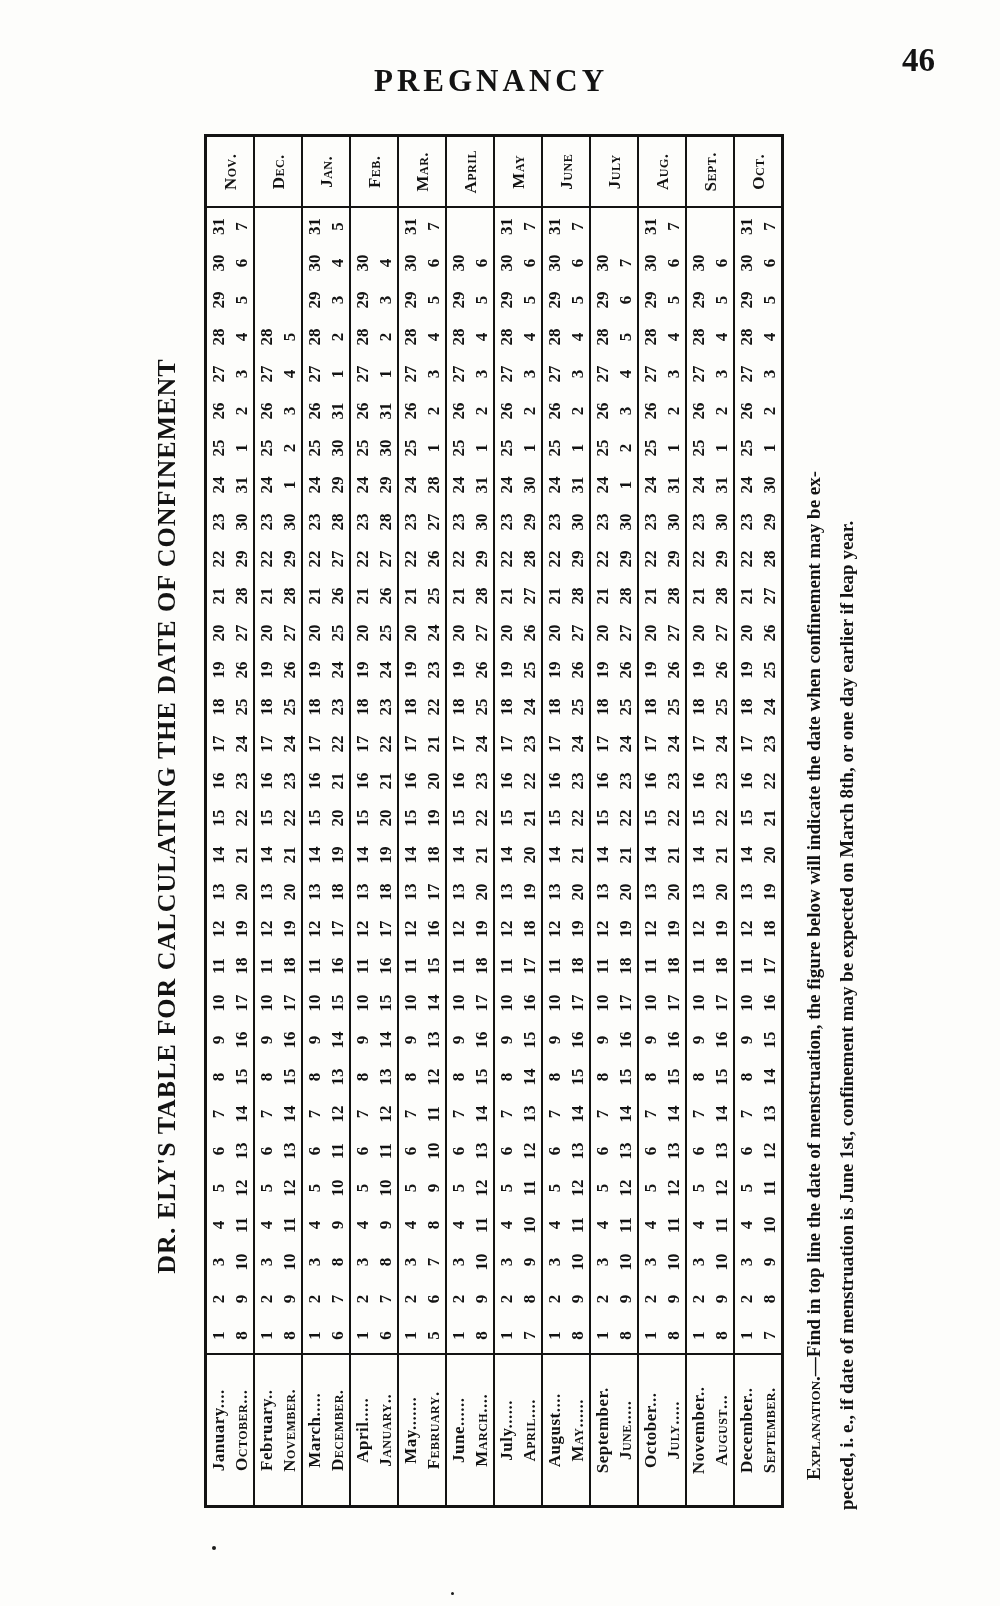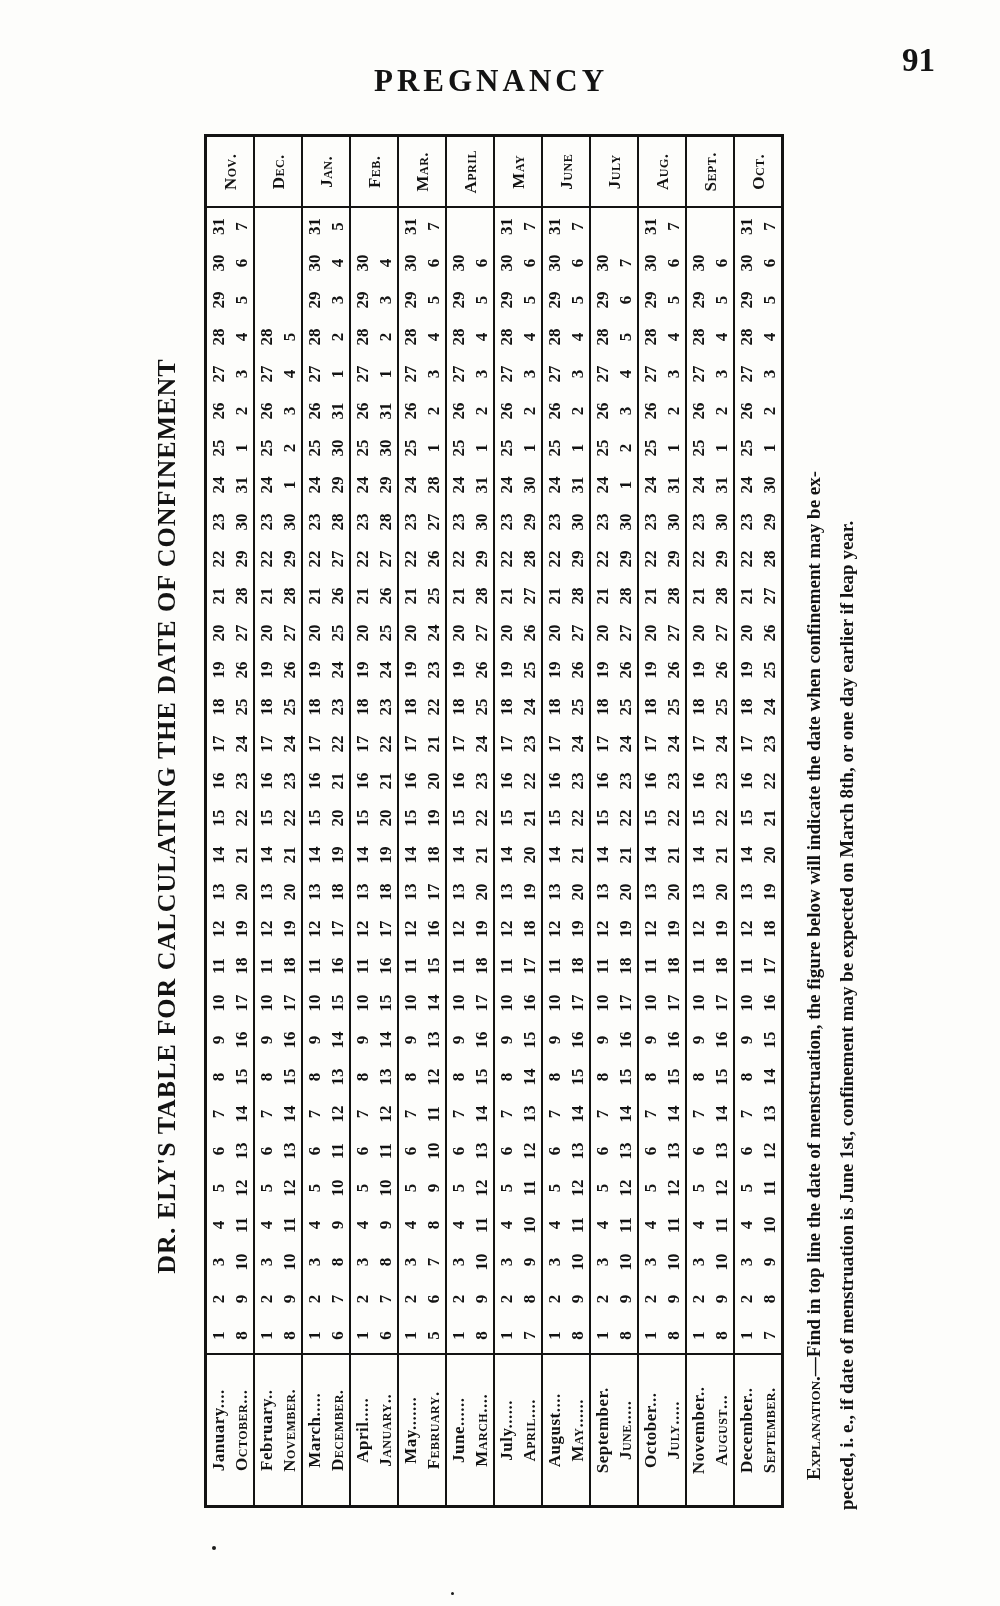--- a/index.html
+++ b/index.html
@@ -53,21 +53,21 @@
   .exp-line1{padding-left:30px}
   .exp-label{font-variant:small-caps}
   .speck{position:absolute;width:4px;height:4px;border-radius:50%;background:#1c1c1c}
 </style>
 </head>
 <body>
 
 <div class="page">
 
   <div class="running-head">PREGNANCY</div>
-  <div class="page-num">91</div>
+  <div class="page-num">46</div>
 
   <div class="rotated-block">
     <div class="tbl-title">DR. ELY'S TABLE FOR CALCULATING THE DATE OF CONFINEMENT</div>
 
     <table class="conf-table">
       <colgroup id="table-cols">
           <col style="width: 152px;">
           <col style="width: 37px;">
           <col style="width: 37px;">
           <col style="width: 37px;">

